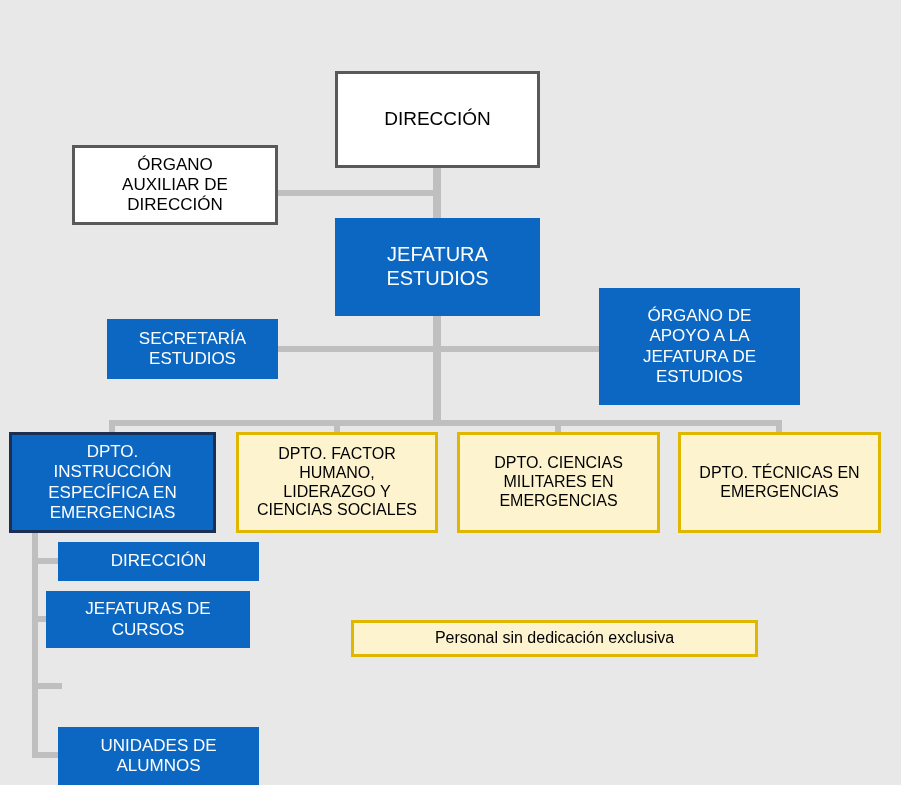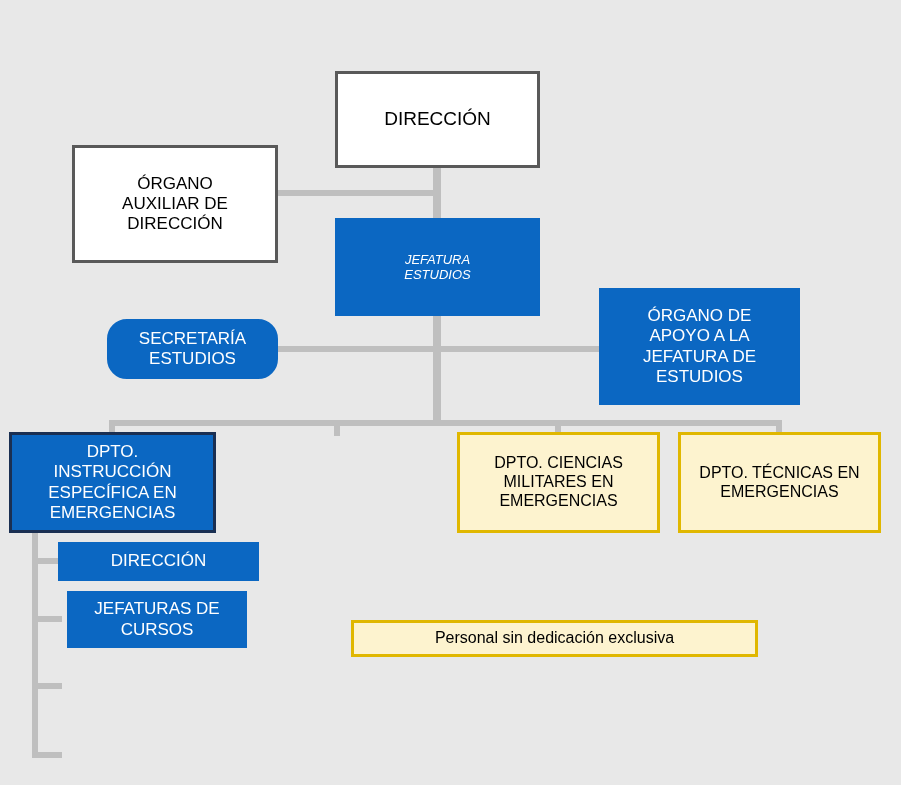--- a/index.html
+++ b/index.html
@@ -83,50 +83,56 @@
   <div class="connector" style="left:776px; top:380px; width:6px; height:16px;"></div>
 
   <div class="connector" style="left:32px; top:490px; width:6px; height:228px;"></div>
   <div class="connector" style="left:32px; top:518px; width:30px; height:6px;"></div>
   <div class="connector" style="left:32px; top:576px; width:30px; height:6px;"></div>
   <div class="connector" style="left:32px; top:643px; width:30px; height:6px;"></div>
   <div class="connector" style="left:32px; top:712px; width:30px; height:6px;"></div>
 
   <div class="node n-white" style="left:335px; top:31px; width:205px; height:97px; font-size:19px;">DIRECCIÓN</div>
 
-  <div class="node n-white" style="left:72px; top:105px; width:206px; height:118px; font-size:17px;">ÓRGANO
+  <div class="node n-white" style="left:72px; top:105px; width:206px; height:80px; font-size:17px;">ÓRGANO
 AUXILIAR DE
 DIRECCIÓN</div>
 
-  <div class="node n-blue" style="left:335px; top:178px; width:205px; height:98px; font-size:13px;font-style:italic;">JEFATURA
+  <div class="node n-blue" style="left:335px; top:178px; width:205px; height:98px; font-size:20px;">JEFATURA
 ESTUDIOS</div>
 
-  <div class="node n-blue" style="left:107px; top:279px; width:171px; height:60px; font-size:17px;border-radius:20px;">SECRETARÍA
+  <div class="node n-blue" style="left:107px; top:279px; width:171px; height:60px; font-size:17px;">SECRETARÍA
 ESTUDIOS</div>
 
   <div class="node n-blue" style="left:599px; top:248px; width:201px; height:117px; font-size:17px;text-align:center;">ÓRGANO DE
 APOYO A LA
 JEFATURA DE
 ESTUDIOS</div>
 
   <div class="node n-blue-dark" style="left:9px; top:392px; width:207px; height:101px; font-size:17px;">DPTO.
 INSTRUCCIÓN
 ESPECÍFICA EN
 EMERGENCIAS</div>
 
+  <div class="node n-yellow" style="left:236px; top:392px; width:202px; height:101px; font-size:16px;">DPTO. FACTOR
+HUMANO,
+LIDERAZGO Y
+CIENCIAS SOCIALES</div>
 
   <div class="node n-yellow" style="left:457px; top:392px; width:203px; height:101px; font-size:16px;">DPTO. CIENCIAS
 MILITARES EN
 EMERGENCIAS</div>
 
   <div class="node n-yellow" style="left:678px; top:392px; width:203px; height:101px; font-size:16px;">DPTO. TÉCNICAS EN
 EMERGENCIAS</div>
 
   <div class="node n-blue" style="left:58px; top:502px; width:201px; height:39px; font-size:17px;">DIRECCIÓN</div>
 
-  <div class="node n-blue" style="left:67px; top:551px; width:180px; height:57px; font-size:17px;">JEFATURAS DE
+  <div class="node n-blue" style="left:46px; top:551px; width:204px; height:57px; font-size:17px;">JEFATURAS DE
 CURSOS</div>
 
 
+  <div class="node n-blue" style="left:58px; top:687px; width:201px; height:58px; font-size:17px;">UNIDADES DE
+ALUMNOS</div>
 
   <div class="node n-yellow legend-text" style="left:351px; top:580px; width:407px; height:37px;">Personal sin dedicación exclusiva</div>
 
 </div>
 
 </body></html>

